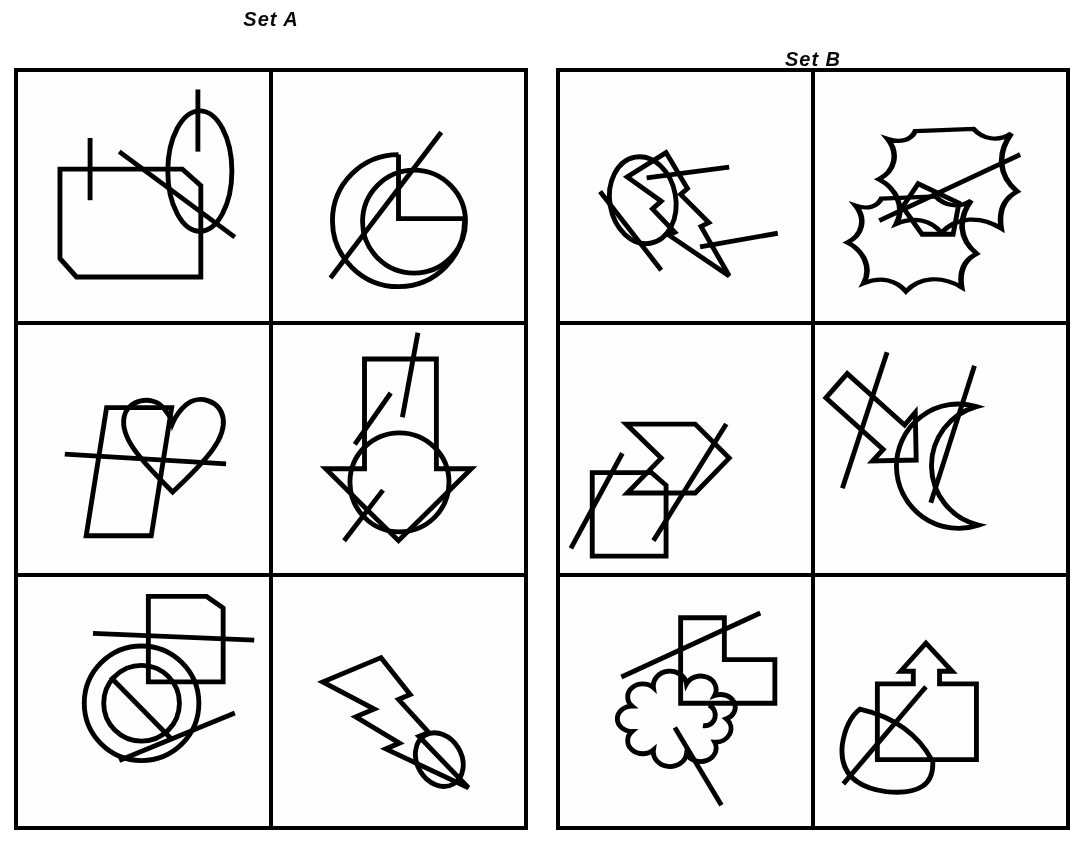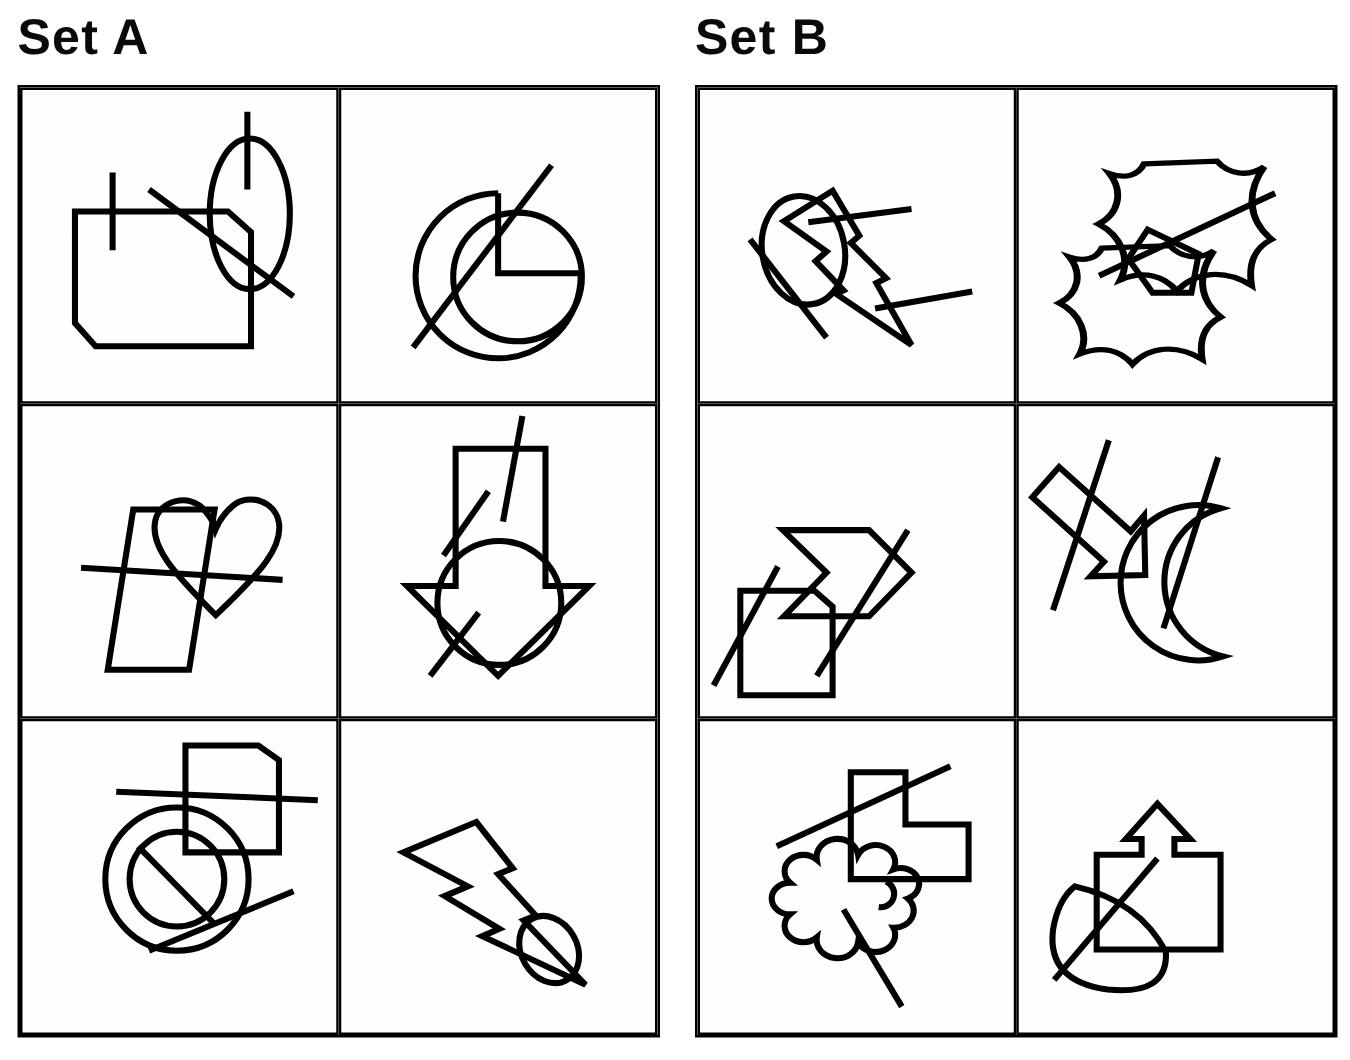--- a/index.html
+++ b/index.html
@@ -1,25 +1,25 @@
 <!DOCTYPE html>
 <html><head>
 <meta charset="utf-8">
 <style>
   html,body{margin:0;padding:0;}
   body{
     width:1080px;height:848px;position:relative;background:#ffffff;
     font-family:"Liberation Sans",sans-serif;overflow:hidden;
   }
   .set-title{
-    position:absolute;top:8px;width:514px;text-align:left;
-    font-weight:bold;font-size:40px;color:#0a0a0a;letter-spacing:1px;
+    position:absolute;top:8px;width:514px;text-align:center;
+    font-weight:bold;font-size:20px;color:#0a0a0a;letter-spacing:1px;font-style:italic;
   }
   #title-a{left:14px;}
-  #title-b{left:556px;}
+  #title-b{left:556px;margin-top:40px;}
   .grid{
     position:absolute;top:68px;width:514px;height:762px;
     display:grid;grid-template-columns:1fr 1fr;grid-template-rows:1fr 1fr 1fr;
     border:2px solid #000;box-sizing:border-box;background:#fff;
   }
   #grid-a{left:14px;}
   #grid-b{left:556px;}
   .cell{
     border:2px solid #000;box-sizing:border-box;background:#fefefe;
     display:flex;align-items:center;justify-content:center;overflow:hidden;

